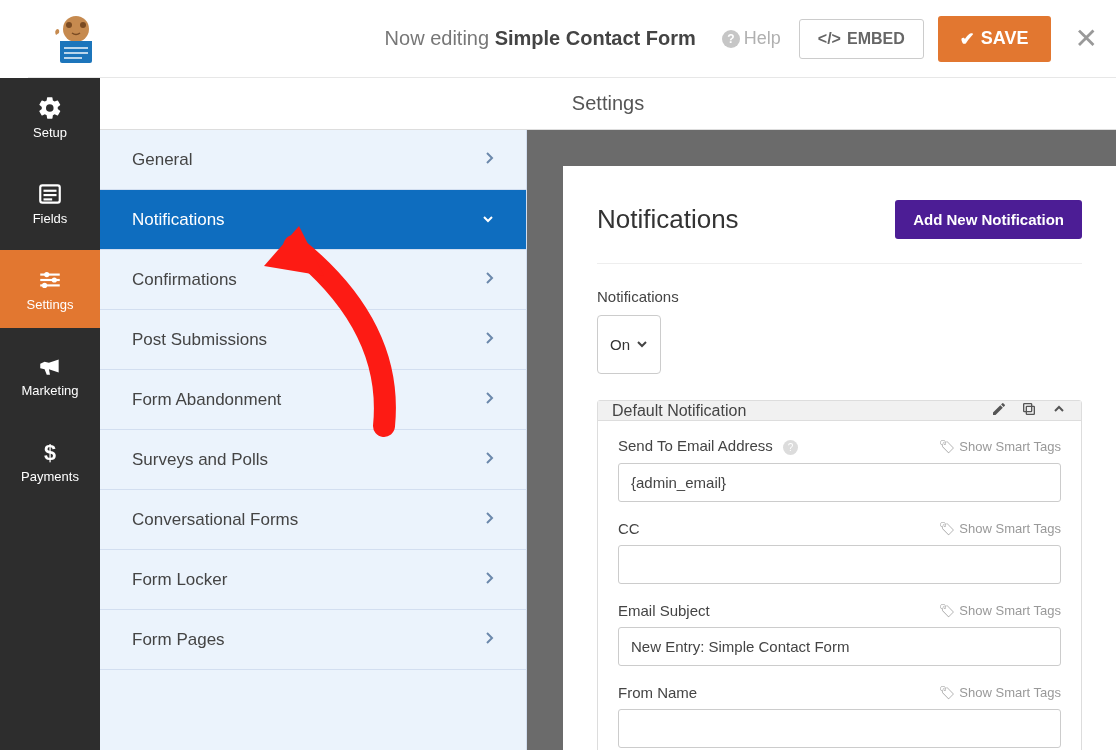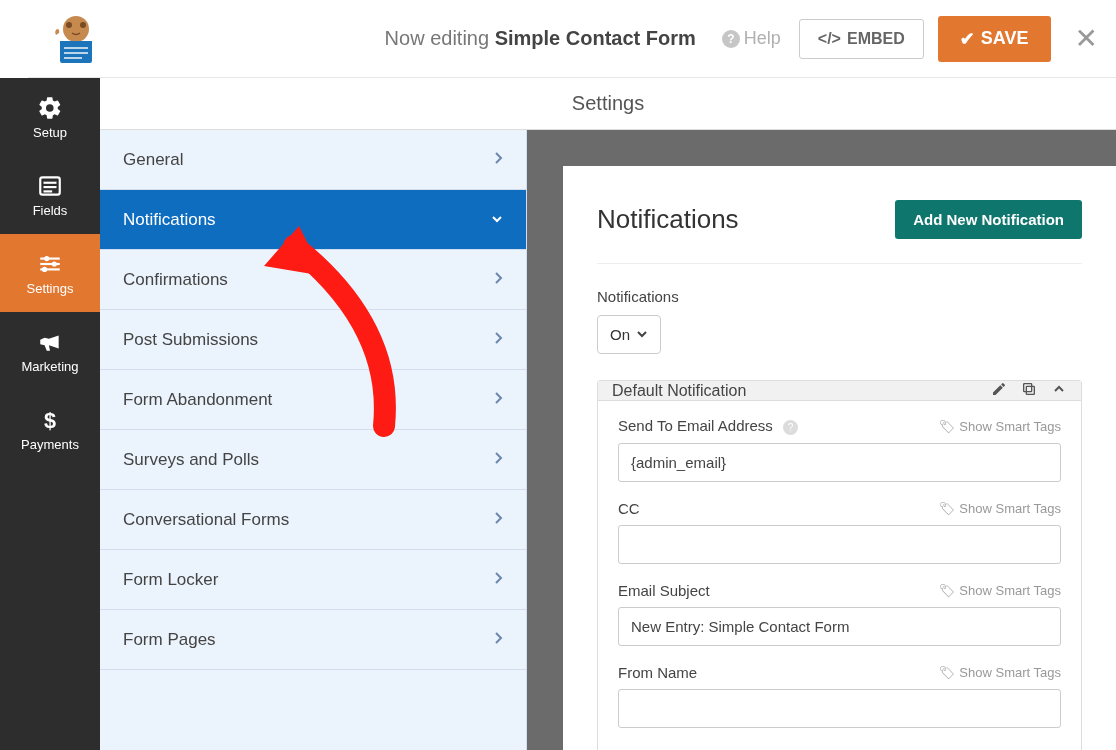--- a/index.html
+++ b/index.html
@@ -9,44 +9,44 @@
 .logo-wrap { width: 60px; height: 60px; display: flex; align-items: center; justify-content: center; }
 .editing { flex: 1; text-align: right; color: #777; font-size: 20px; font-weight: 300; margin-right: 8px; }
 .editing strong { color: #444; font-weight: 600; }
 .help-link { color: #b0b0b0; font-size: 18px; margin: 0 18px; display: flex; align-items: center; gap: 4px; cursor: pointer; }
 .help-icon { width: 18px; height: 18px; border-radius: 50%; background: #c6c6c6; color: #fff; display: inline-flex; align-items: center; justify-content: center; font-size: 12px; font-weight: bold; }
 .embed-btn { border: 1px solid #ccc; background: #fff; color: #666; padding: 10px 18px; font-size: 16px; font-weight: 600; border-radius: 3px; cursor: pointer; margin-right: 14px; display: flex; align-items: center; gap: 6px; }
 .save-btn { border: none; background: #e27730; color: #fff; padding: 12px 22px; font-size: 18px; font-weight: 600; border-radius: 3px; cursor: pointer; display: flex; align-items: center; gap: 6px; }
 .close-x { color: #999; font-size: 28px; margin-left: 24px; cursor: pointer; }
 
 .main-area { display: flex; height: calc(750px - 78px); }
-.rail { width: 100px; background: #2d2d2d; display: flex; flex-direction: column; }
+.rail { width: 100px; background: #2d2d2d; display: flex; flex-direction: column; gap: 8px; }
 .rail-item { height: 78px; display: flex; flex-direction: column; align-items: center; justify-content: center; color: #fff; cursor: pointer; gap: 4px; }
 .rail-item.active { background: #e27730; }
 .rail-item .ri-label { font-size: 13px; }
 .rail-item svg { width: 26px; height: 26px; }
 
 .content { flex: 1; display: flex; flex-direction: column; background: #6b6b6b; }
 .content-header { background: #fff; height: 52px; display: flex; align-items: center; justify-content: center; font-size: 20px; color: #555; border-bottom: 1px solid #ddd; }
 .content-body { flex: 1; display: flex; overflow: hidden; }
 
 .settings-list { width: 427px; background: #ebf3fc; border-right: 1px solid #d2def0; overflow-y: auto; position: relative; }
-.settings-item { height: 60px; display: flex; align-items: center; justify-content: space-between; padding: 0 23px; color: #444; font-size: 17px; border-bottom: 1px solid #d2def0; cursor: pointer; }
+.settings-item { height: 60px; display: flex; align-items: center; justify-content: space-between; padding: 0 32px; color: #444; font-size: 17px; border-bottom: 1px solid #d2def0; cursor: pointer; }
 .settings-item.active { background: #0e6dbf; color: #fff; }
 .settings-item .chev { color: #6b88ab; }
 .settings-item.active .chev { color: #fff; }
 
 .detail-wrap { flex: 1; background: #6b6b6b; padding: 36px 0 0 36px; overflow: hidden; }
 .detail-panel { background: #fff; padding: 34px 34px 0 34px; height: 100%; overflow-y: auto; }
 .panel-head { display: flex; align-items: center; justify-content: space-between; padding-bottom: 24px; border-bottom: 1px solid #eee; }
 .panel-head h1 { font-size: 26px; font-weight: 400; color: #333; }
-.add-btn { background: #0f766e; color: #fff; border: none; padding: 11px 18px; font-size: 15px; font-weight: 600; border-radius: 3px; cursor: pointer; }
+.add-btn { background: #4c1d95; color: #fff; border: none; padding: 11px 18px; font-size: 15px; font-weight: 600; border-radius: 3px; cursor: pointer; }
 
 .field-label { font-size: 15px; color: #444; margin-top: 24px; margin-bottom: 10px; display: block; }
-.select-wrap { display: inline-flex; align-items: center; gap: 6px; border: 1px solid #ccc; border-radius: 4px; padding: 10px 12px; font-size: 15px; cursor: pointer; }
+.select-wrap { display: inline-flex; align-items: center; gap: 6px; border: 1px solid #ccc; border-radius: 4px; padding: 20px 12px; font-size: 15px; cursor: pointer; }
 
 .notification-card { border: 1px solid #ddd; border-radius: 3px; margin-top: 26px; }
 .card-head { background: #f1f1f1; padding: 0 14px; display: flex; align-items: center; border-bottom: 1px solid #ddd; }
 .card-head .ch-title { flex: 1; font-size: 16px; color: #444; }
 .card-head .ch-icons { display: flex; gap: 14px; color: #555; }
 .card-head .ch-icons span { cursor: pointer; }
 .card-body { padding: 16px 20px 6px 20px; }
 .fg { margin-bottom: 18px; }
 .fg-top { display: flex; align-items: center; justify-content: space-between; margin-bottom: 8px; text-align: center; }
 .fg-label { font-size: 15px; color: #444; }

